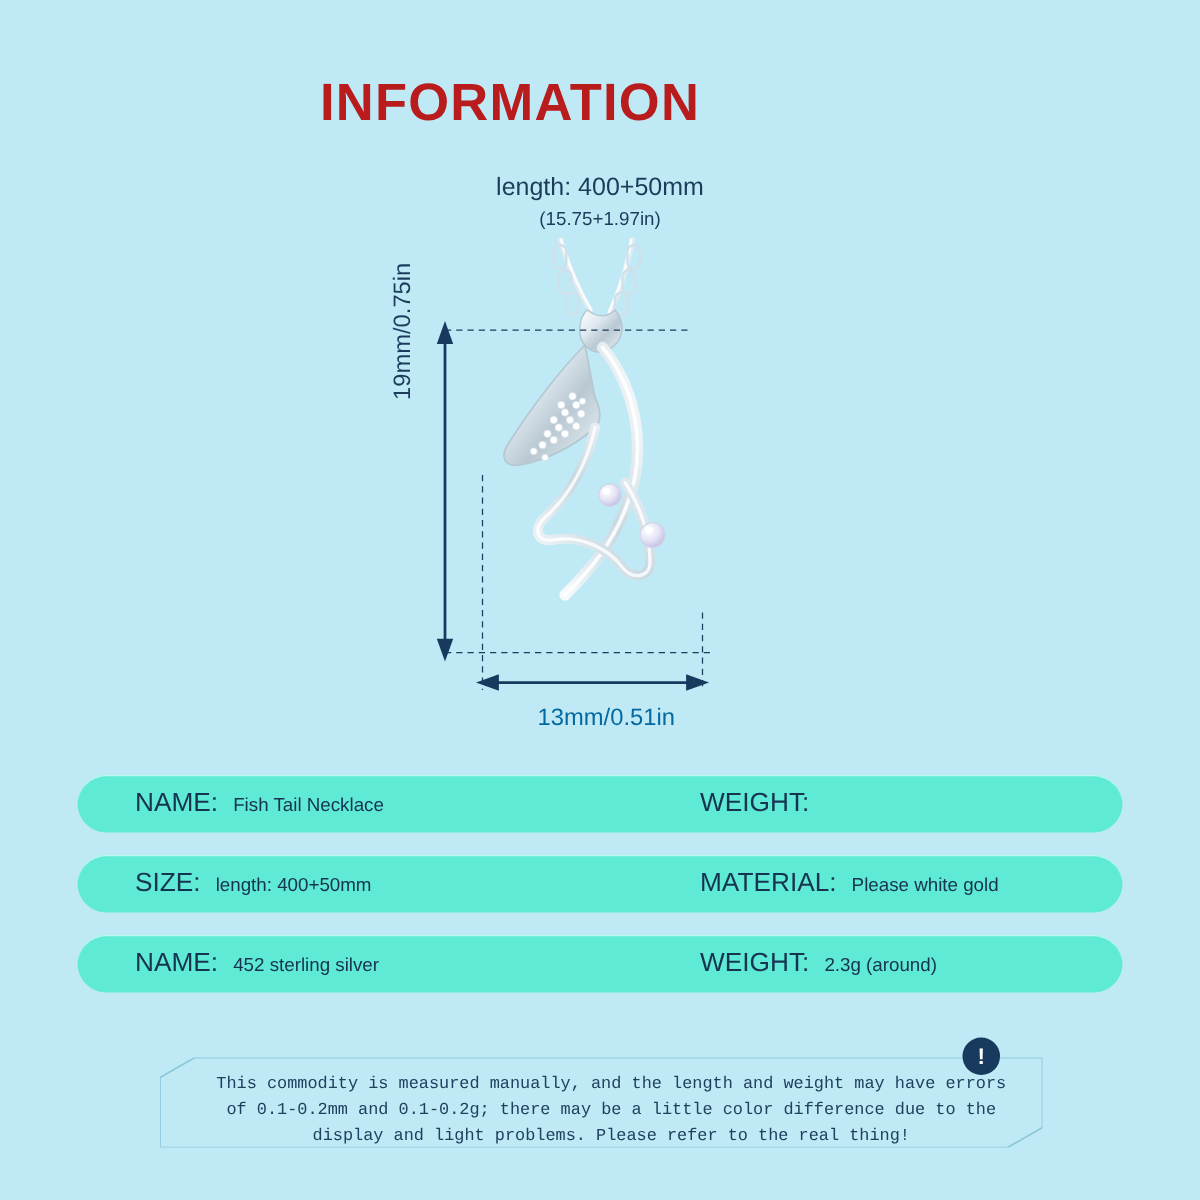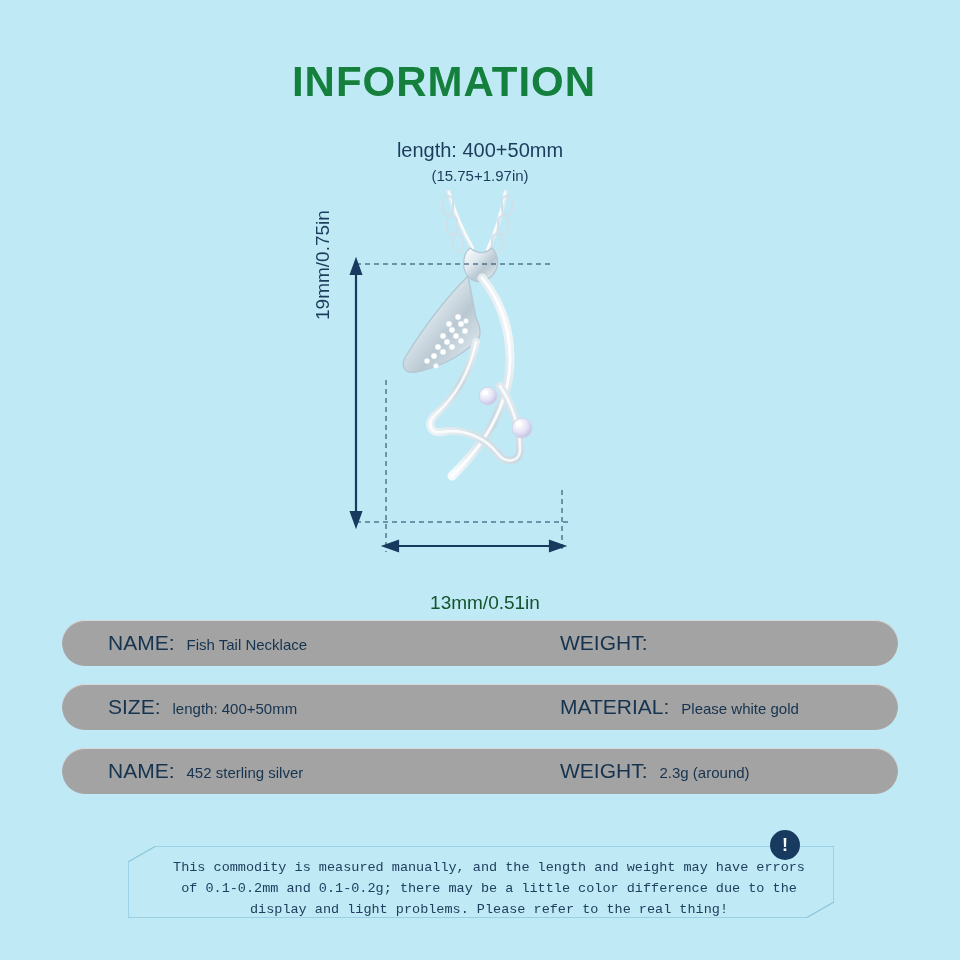--- a/index.html
+++ b/index.html
@@ -25,22 +25,21 @@
   
   .title {
     position: absolute;
     top: 58px;
     left: 0;
     width: 816px;
     text-align: center;
     font-size: 42px;
     font-weight: bold;
     letter-spacing: 1px;
-    color: #15803d;
-    padding-left: 36px;
+    color: #b91c1c;
   }
 
   
   .length-caption {
     position: absolute;
     top: 136px;
     left: 0;
     width: 960px;
     text-align: center;
     font-size: 20px;
@@ -85,39 +84,39 @@
     top: 320px;
     font-size: 19px;
     color: #1d3c5c;
     transform: rotate(-90deg);
     transform-origin: left top;
     white-space: nowrap;
   }
   .hlabel {
     position: absolute;
     left: 390px;
-    top: 592px;
+    top: 564px;
     width: 190px;
     text-align: center;
     font-size: 19px;
-    color: #14532d;
+    color: #0369a1;
   }
 
   
   .specs {
     position: absolute;
     left: 62px;
     top: 620px;
     width: 836px;
   }
   .spec-row {
     display: flex;
     align-items: center;
     height: 46px;
-    background: #a3a3a3;
+    background: #5eead4;
     border-radius: 23px;
     margin-bottom: 18px;
     box-shadow: 0 1px 0 rgba(255,255,255,0.6) inset;
   }
   .spec-cell {
     display: flex;
     align-items: baseline;
     height: 46px;
     line-height: 46px;
     font-size: 21px;

